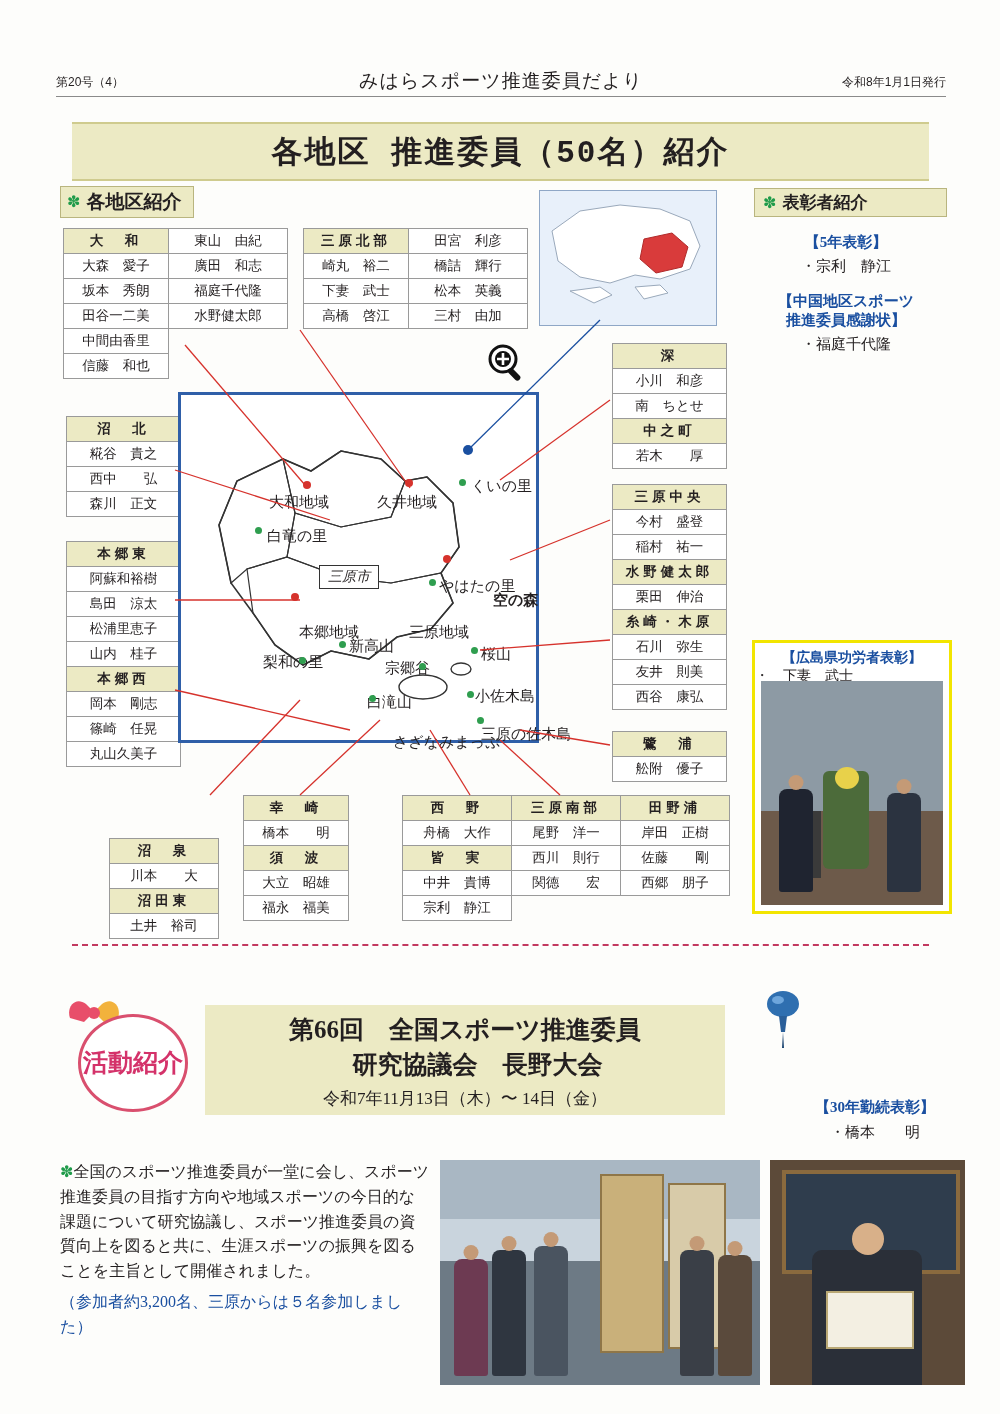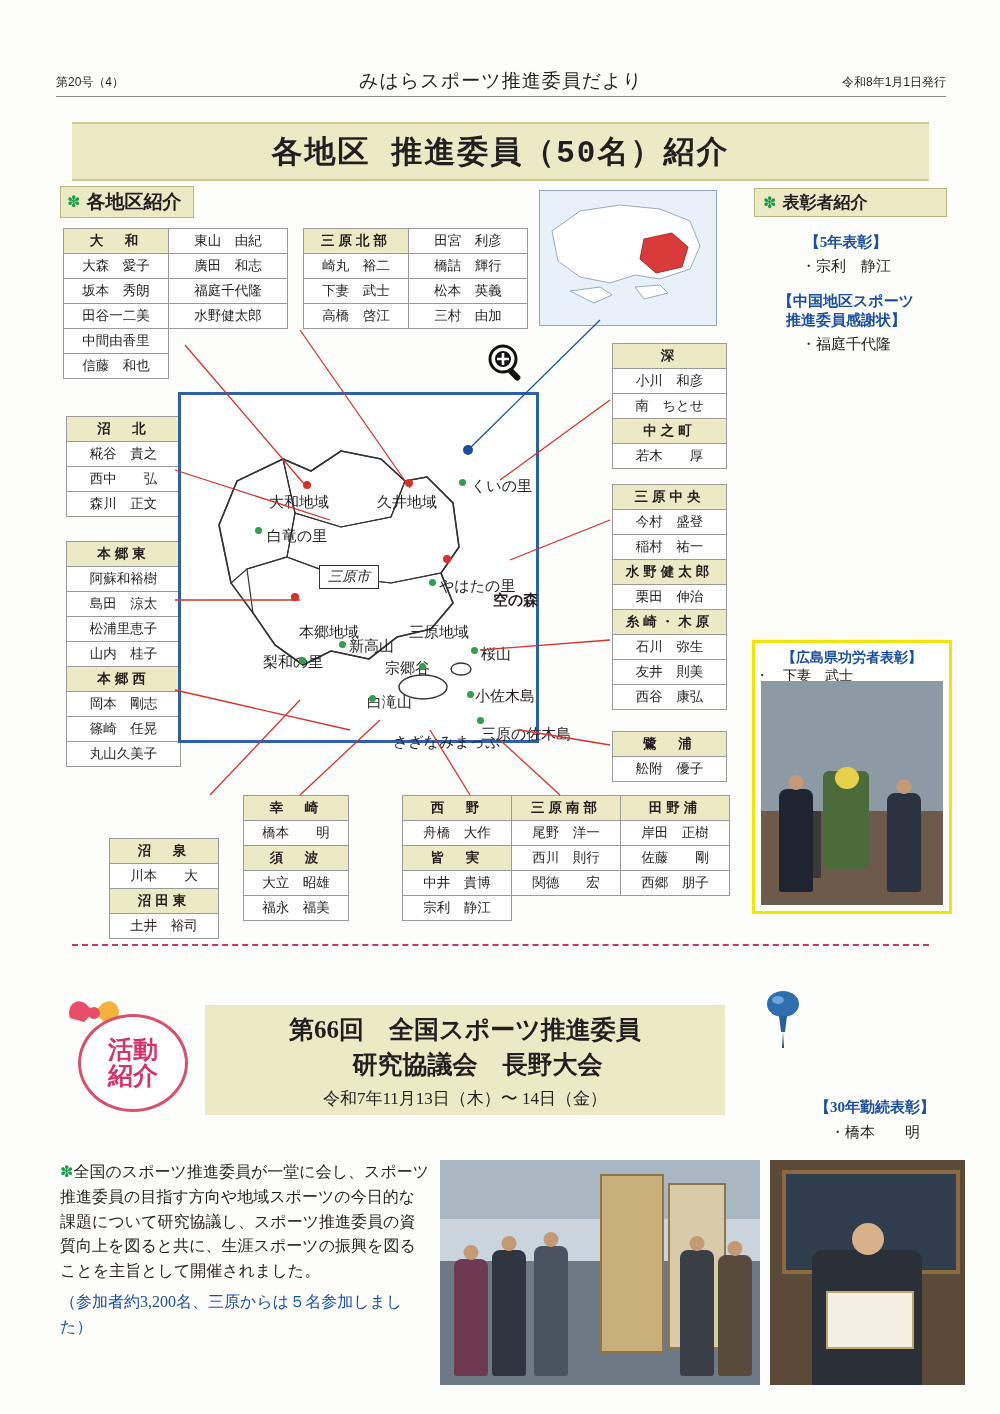--- a/index.html
+++ b/index.html
@@ -52,21 +52,21 @@
   .aname{font-size:15px;margin-top:5px;font-family:"Liberation Serif","DejaVu Serif",serif;}
   .photobox{position:absolute;left:752px;top:640px;width:194px;height:268px;border:3px solid #f2e500;background:#fff;}
   .photoinner{position:absolute;left:6px;top:38px;width:182px;height:224px;background:#6e7b86;overflow:hidden;}
   .photocap{position:absolute;left:0;right:0;top:6px;text-align:center;color:#1a4fa0;font-size:14px;font-weight:bold;}
   .photocap2{position:absolute;left:0;right:0;top:24px;text-align:left;font-size:14px;}
   
   .divider{position:absolute;left:72px;top:944px;width:857px;border-top:2px dashed #c2395f;}
   
   .ribbon{position:absolute;left:70px;top:1000px;width:120px;height:112px;}
   .ribbon .circle{position:absolute;left:8px;top:14px;width:104px;height:92px;background:#fff;
-        border:3px solid #d94f6e;border-radius:50%;display:flex;flex-direction:column;
+        border:3px solid #d94f6e;border-radius:50%;display:flex;flex-direction:row;
         align-items:center;justify-content:center;}
   .ribbon .r1{color:#d4326a;font-size:25px;font-weight:bold;line-height:1.05;font-family:"Liberation Serif","DejaVu Serif",serif;}
   .ribbon .r2{color:#d4326a;font-size:25px;font-weight:bold;line-height:1.05;font-family:"Liberation Serif","DejaVu Serif",serif;}
   .actbox{position:absolute;left:205px;top:1005px;width:520px;height:110px;background:#eceac4;}
   .actbox .l1{text-align:center;font-size:25px;font-weight:bold;margin-top:8px;font-family:"Liberation Serif","DejaVu Serif",serif;}
   .actbox .l2{text-align:center;font-size:25px;font-weight:bold;margin-top:2px;font-family:"Liberation Serif","DejaVu Serif",serif;margin-left:25px;}
   .actbox .l3{text-align:center;font-size:17px;margin-top:6px;font-family:"Liberation Serif","DejaVu Serif",serif;}
   .pin{position:absolute;left:758px;top:988px;width:50px;height:60px;}
   .award30{position:absolute;left:780px;top:1098px;width:190px;text-align:center;}
   .award30 .t{color:#1a4fa0;font-size:15px;font-weight:bold;font-family:"Liberation Serif","DejaVu Serif",serif;}

